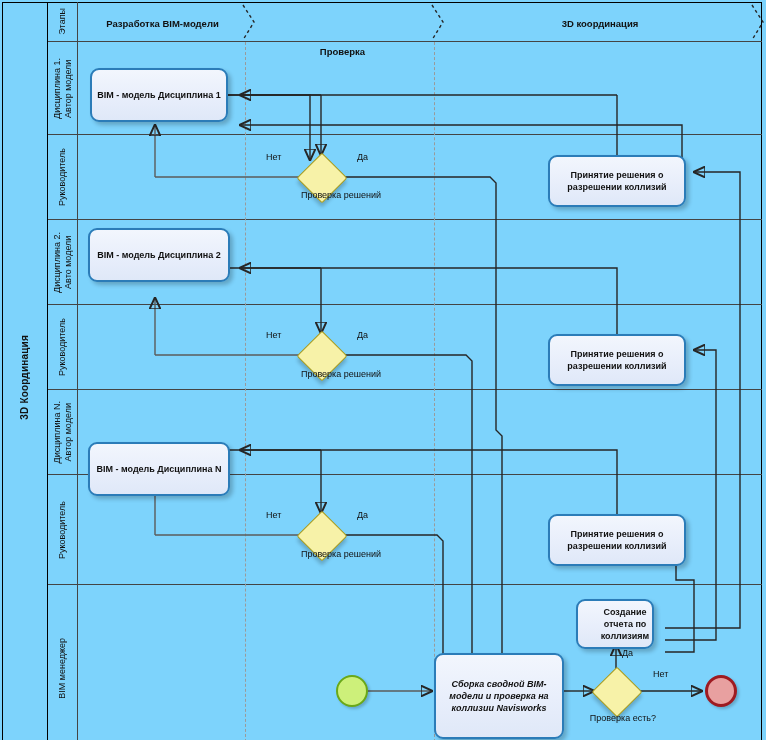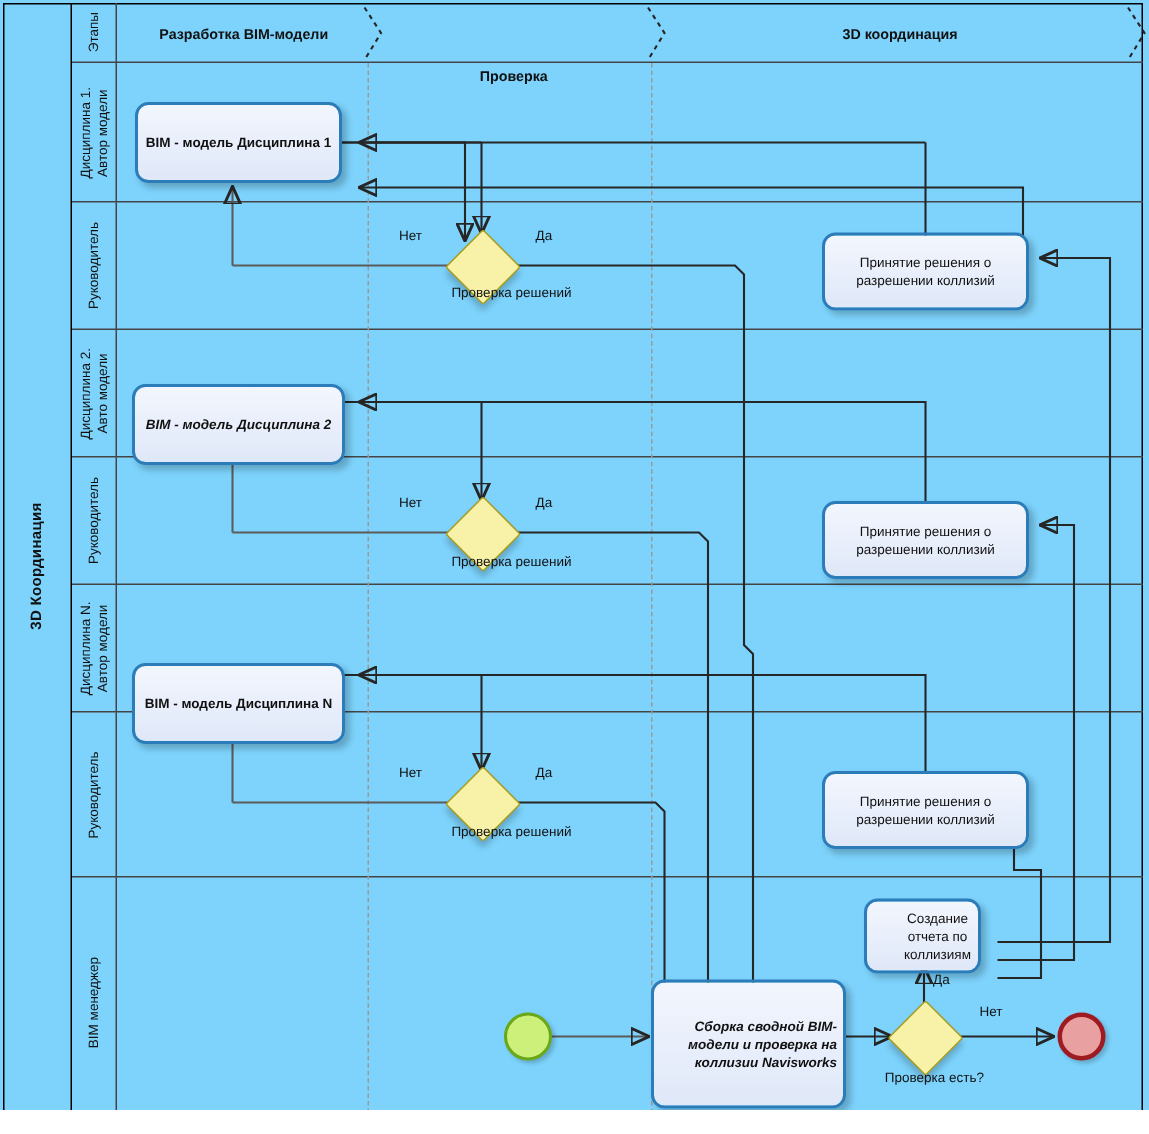--- a/index.html
+++ b/index.html
@@ -24,22 +24,22 @@
   .phase-cell{position:absolute;top:4px;height:38px;display:flex;align-items:center;justify-content:center;}
   .phase-cell span{font-size:9.5px;font-weight:bold;color:#111;white-space:nowrap;}
   
   .phase-div{position:absolute;width:0;border-left:1.6px dashed #9a9a9a;}
 
   
   .task{position:absolute;box-sizing:border-box;border:2px solid #2b7cb8;border-radius:9px;
     background:linear-gradient(180deg,#f2f6fd 0%,#e8eefb 55%,#dfe8f8 100%);
     box-shadow:3px 3px 4px rgba(0,0,0,.22);
     display:flex;align-items:center;justify-content:center;text-align:center;padding:2px 4px;}
-  .task span{font-size:9px;color:#111;line-height:12px;}
-  .task.bold span{font-weight:bold;text-align:right;}
+  .task span{font-size:9px;color:#111;line-height:12px;font-weight:bold;}
+  .task.bold span{font-weight:bold;}
 
   
   .gw{position:absolute;width:34px;height:34px;background:#f7f2a8;border:1.6px solid #a89c1f;
     transform:rotate(45deg);box-shadow:3px 3px 4px rgba(0,0,0,.2);border-radius:2px;}
   .gw-label{position:absolute;font-size:9px;color:#111;text-align:right;line-height:11px;white-space:pre-line;}
   .edge-label{position:absolute;font-size:9px;color:#111;white-space:nowrap;}
 
   
   .ev{position:absolute;border-radius:50%;box-sizing:border-box;box-shadow:2px 2px 3px rgba(0,0,0,.2);}
   .ev.start{width:32px;height:32px;border:2.5px solid #6aa818;background:#cdf07a;}
@@ -164,21 +164,21 @@
     <path d="M564,691 L594,691" marker-end="url(#ah)"></path>
 
     <path d="M639,691 L702,691" marker-end="url(#ah)"></path>
 
     <path d="M616,669 L616,645" marker-end="url(#ah)"></path>
   </svg>
 
   <div class="task bold" style="left:90px;top:68px;width:138px;height:54px;">
     <span>BIM - модель Дисциплина 1</span>
   </div>
-  <div class="task bold" style="left:88px;top:256px;width:142px;height:54px;font-style:italic;">
+  <div class="task bold" style="left:88px;top:228px;width:142px;height:54px;">
     <span>BIM - модель   Дисциплина 2</span>
   </div>
   <div class="task bold" style="left:88px;top:442px;width:142px;height:54px;">
     <span>BIM - модель   Дисциплина N</span>
   </div>
 
   <div class="task" style="left:548px;top:155px;width:138px;height:52px;">
     <span>Принятие решения о разрешении коллизий</span>
   </div>
   <div class="task" style="left:548px;top:334px;width:138px;height:52px;">

